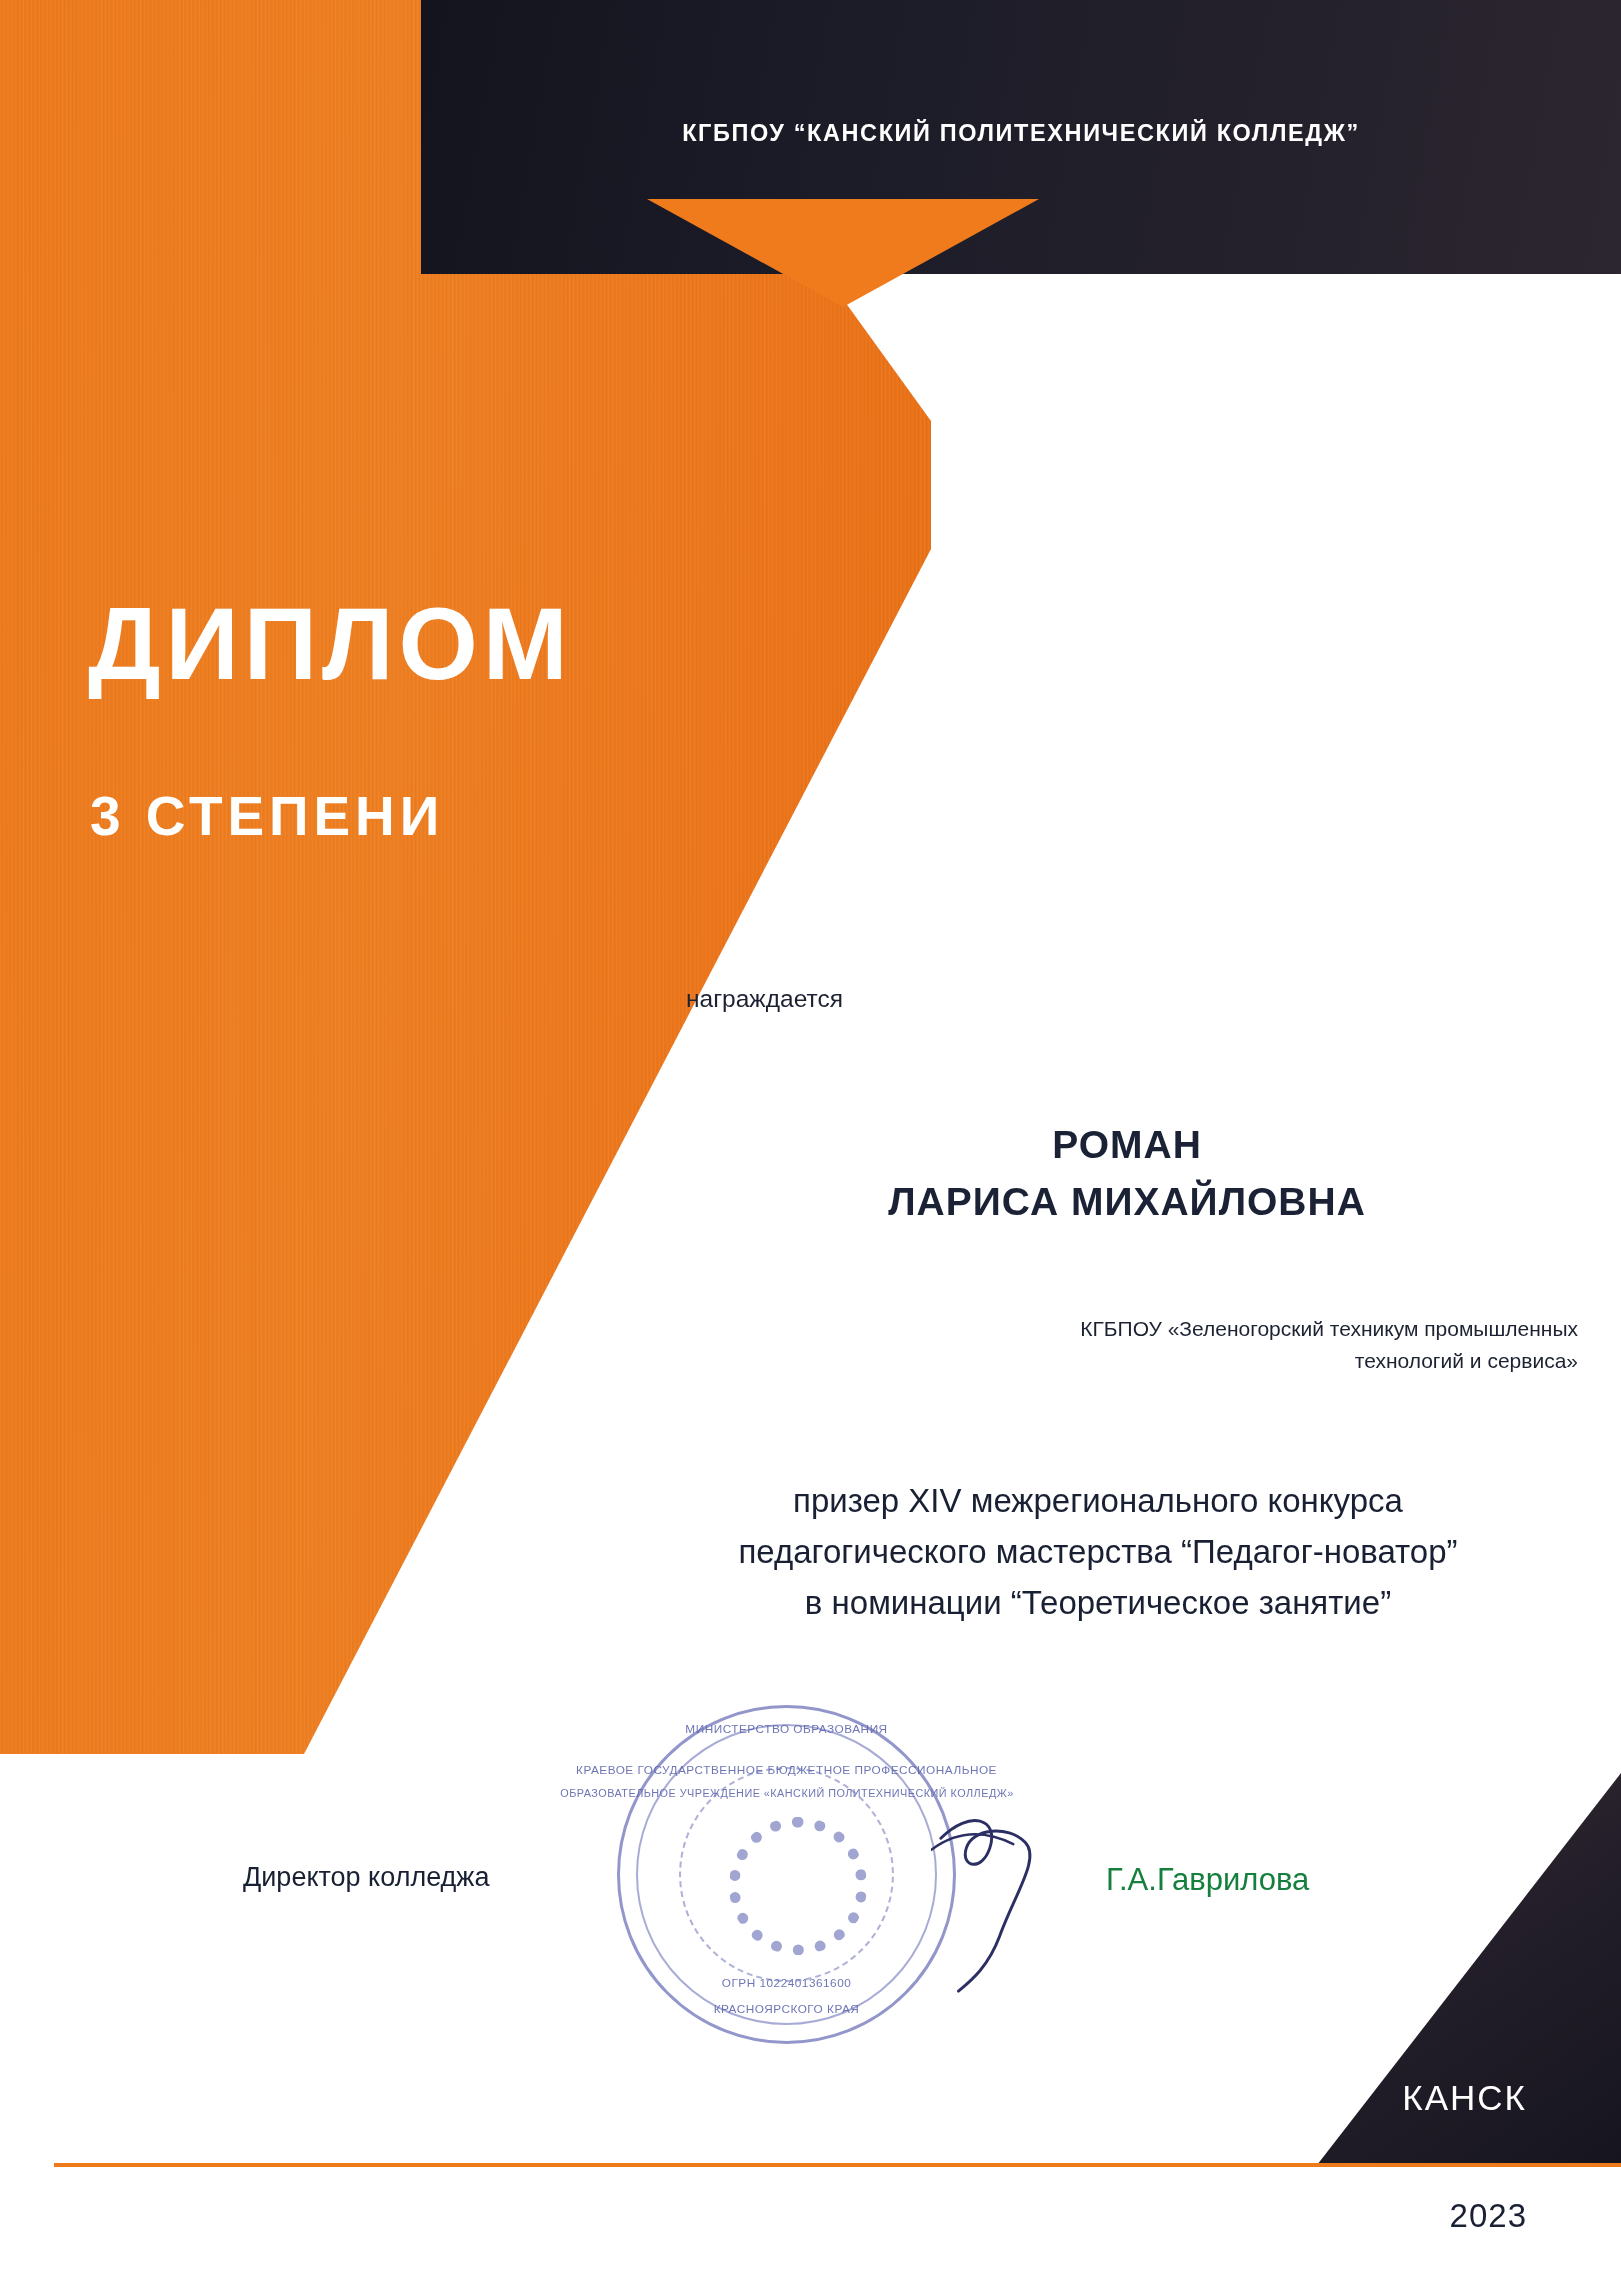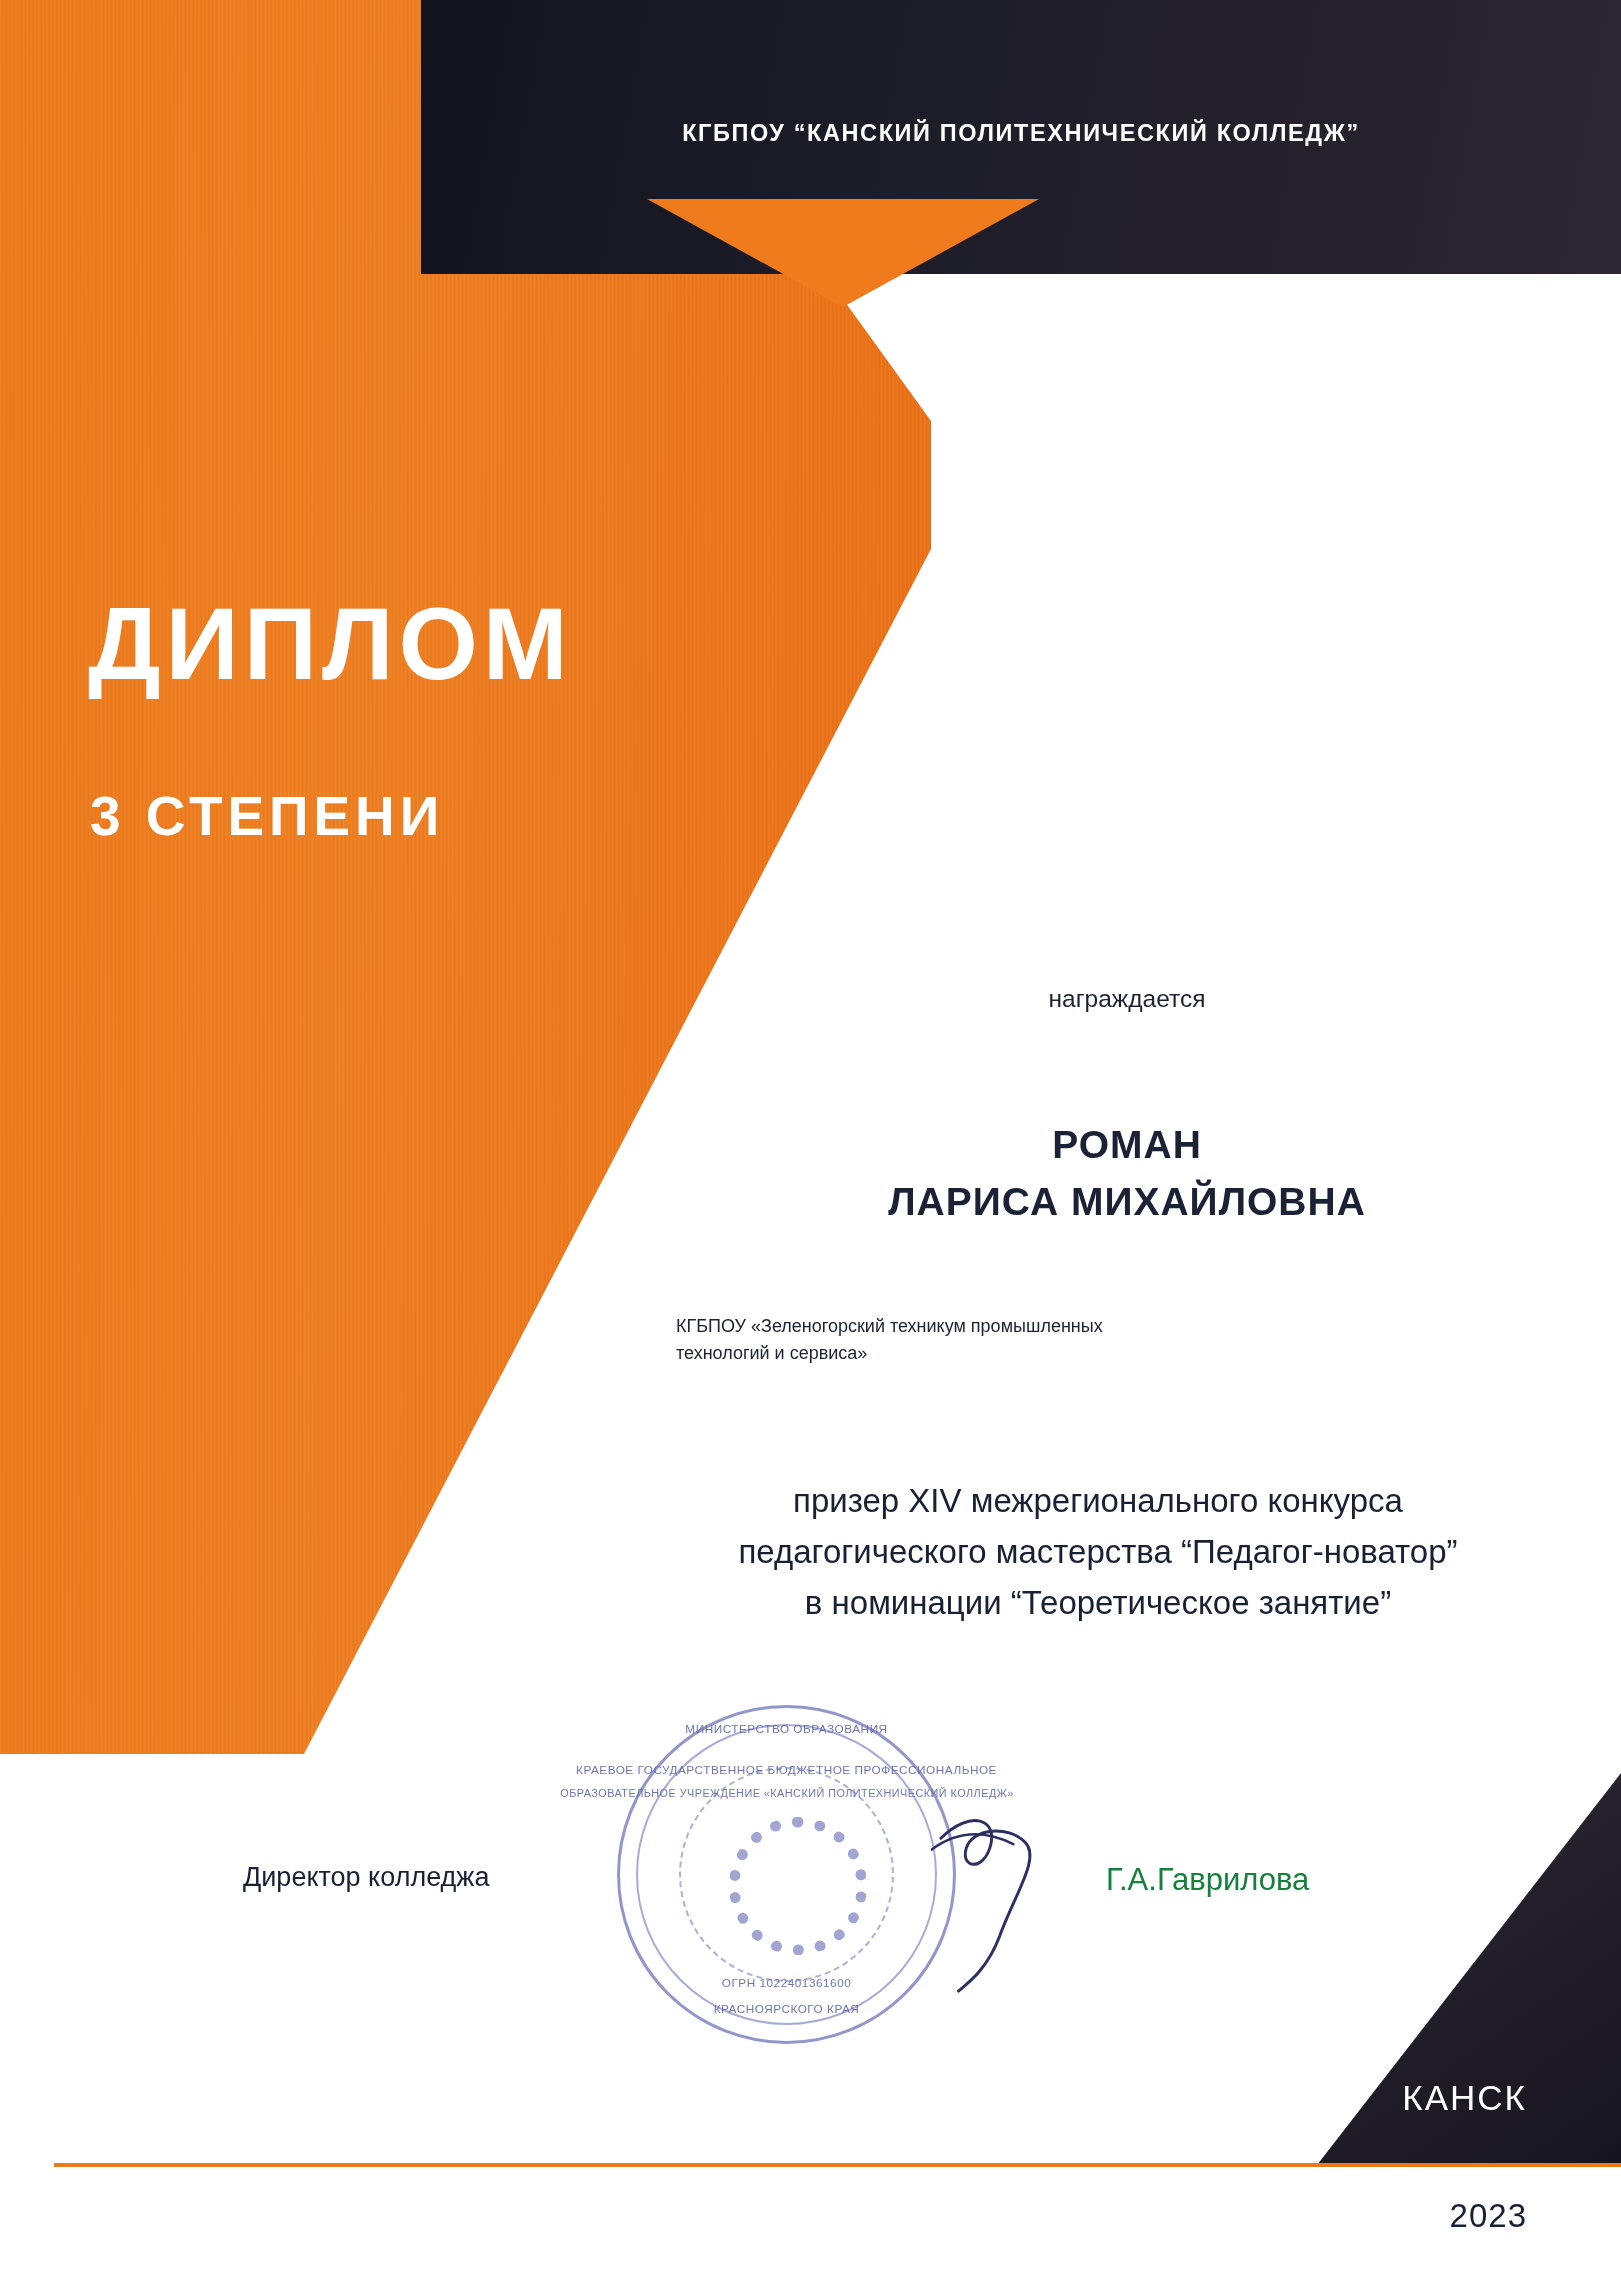--- a/index.html
+++ b/index.html
@@ -102,21 +102,21 @@
     font-weight: 700;
     letter-spacing: 4.9px;
     line-height: 1;
   }
 
   .awarded-label {
     position: absolute;
     top: 985px;
     left: 686px;
     width: 882px;
-    text-align: center;
+    text-align: left;
     font-size: 24.5px;
     color: #1d2233;
   }
   .recipient {
     position: absolute;
     top: 1117px;
     left: 686px;
     width: 882px;
     text-align: center;
     color: #1b2236;
@@ -124,22 +124,22 @@
     font-size: 39px;
     line-height: 1.45;
     letter-spacing: 1px;
   }
   .recipient .line2 { display: block; }
   .organization {
     position: absolute;
     top: 1313px;
     left: 676px;
     width: 902px;
-    text-align: left;
-    font-size: 18px;
+    text-align: right;
+    font-size: 21px;
     color: #1d2233;
     line-height: 1.5;
   }
   .achievement {
     position: absolute;
     top: 1475px;
     left: 608px;
     width: 980px;
     text-align: center;
     font-size: 33px;

